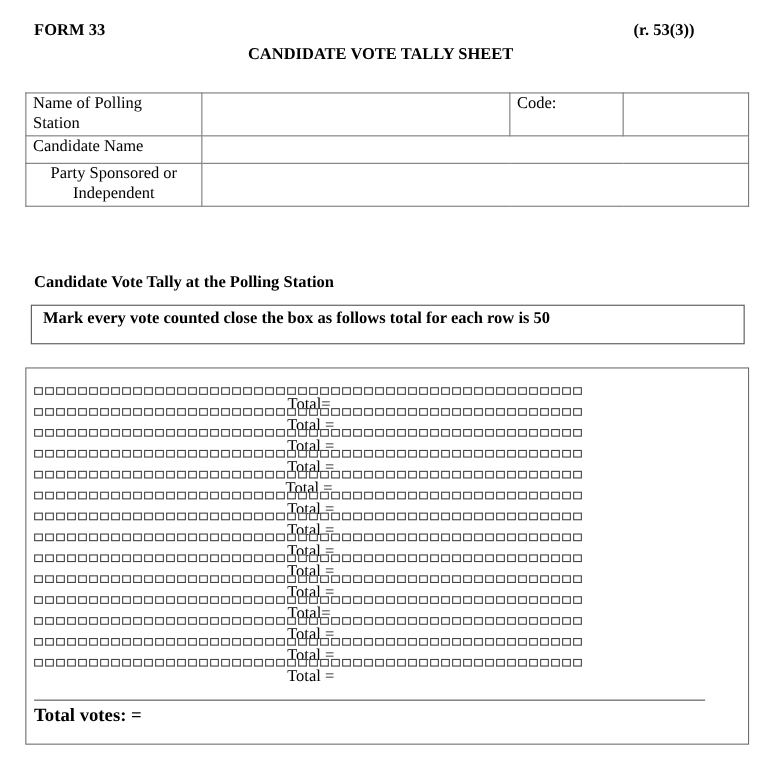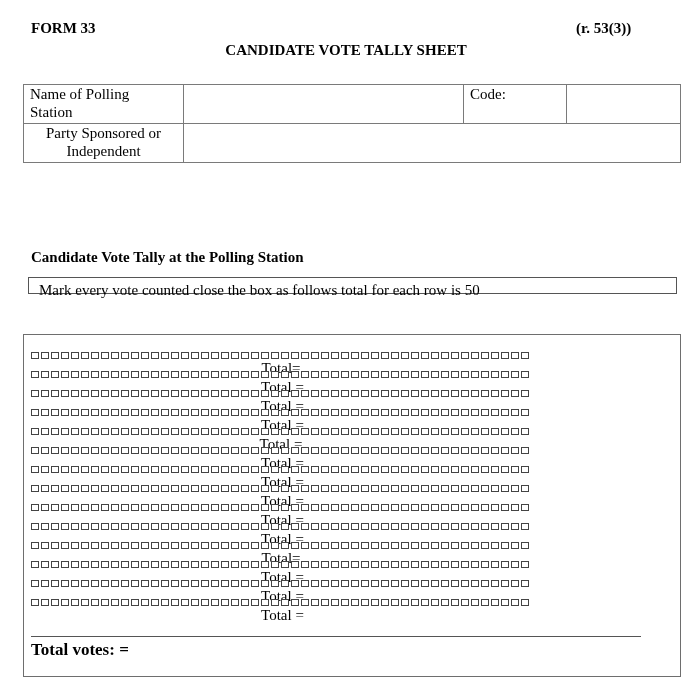--- a/index.html
+++ b/index.html
@@ -23,23 +23,23 @@
   }
   table.info tr.r1 td { height: 38px; }
   table.info tr.r2 td { height: 37px; }
   table.info tr.r3 td { height: 24px; }
   table.info tr.r4 td { height: 38px; text-align: center; }
   table.info tr.r3 td, table.info tr.r4 td { border-top-color: #555; }
   table.info td.val { padding: 0; }
 
   .section-heading { left: 31px; top: 249px; font-size: 15px; font-weight: bold; }
   .instructions {
-    left: 28px; top: 277px; width: 649px; height: 17px;
+    left: 28px; top: 277px; width: 649px; height: 36px;
     border: 1px solid #555; box-sizing: border-box;
-    font-size: 15px; line-height: 24px; padding-left: 10px;
+    font-size: 15px; line-height: 24px; padding-left: 10px; font-weight: bold;
   }
 
   .tally-box {
     left: 23px; top: 334px; width: 658px; height: 343px;
     border: 1px solid #6e6e6e; box-sizing: border-box;
   }
   .tally-rows { position: absolute; left: 7px; top: 17px; }
   .tally-row { height: 19px; display: flex; align-items: center; white-space: nowrap; flex-direction: column; }
   .boxes { display: flex; }
   .box {
@@ -71,20 +71,24 @@
   <tbody>
       <tr class="r1">
     <td>
       <div>Name of Polling</div>
       <div>Station</div>
     </td>
     <td class="val"></td>
     <td>Code:</td>
     <td class="val"></td>
   </tr>
+  <tr class="r3">
+    <td>Candidate Name</td>
+    <td class="val" colspan="3"></td>
+  </tr>
   <tr class="r4">
     <td>
       <div>Party Sponsored or</div>
       <div>Independent</div>
     </td>
     <td class="val" colspan="3"></td>
   </tr>
 </tbody>
   </table>
 

